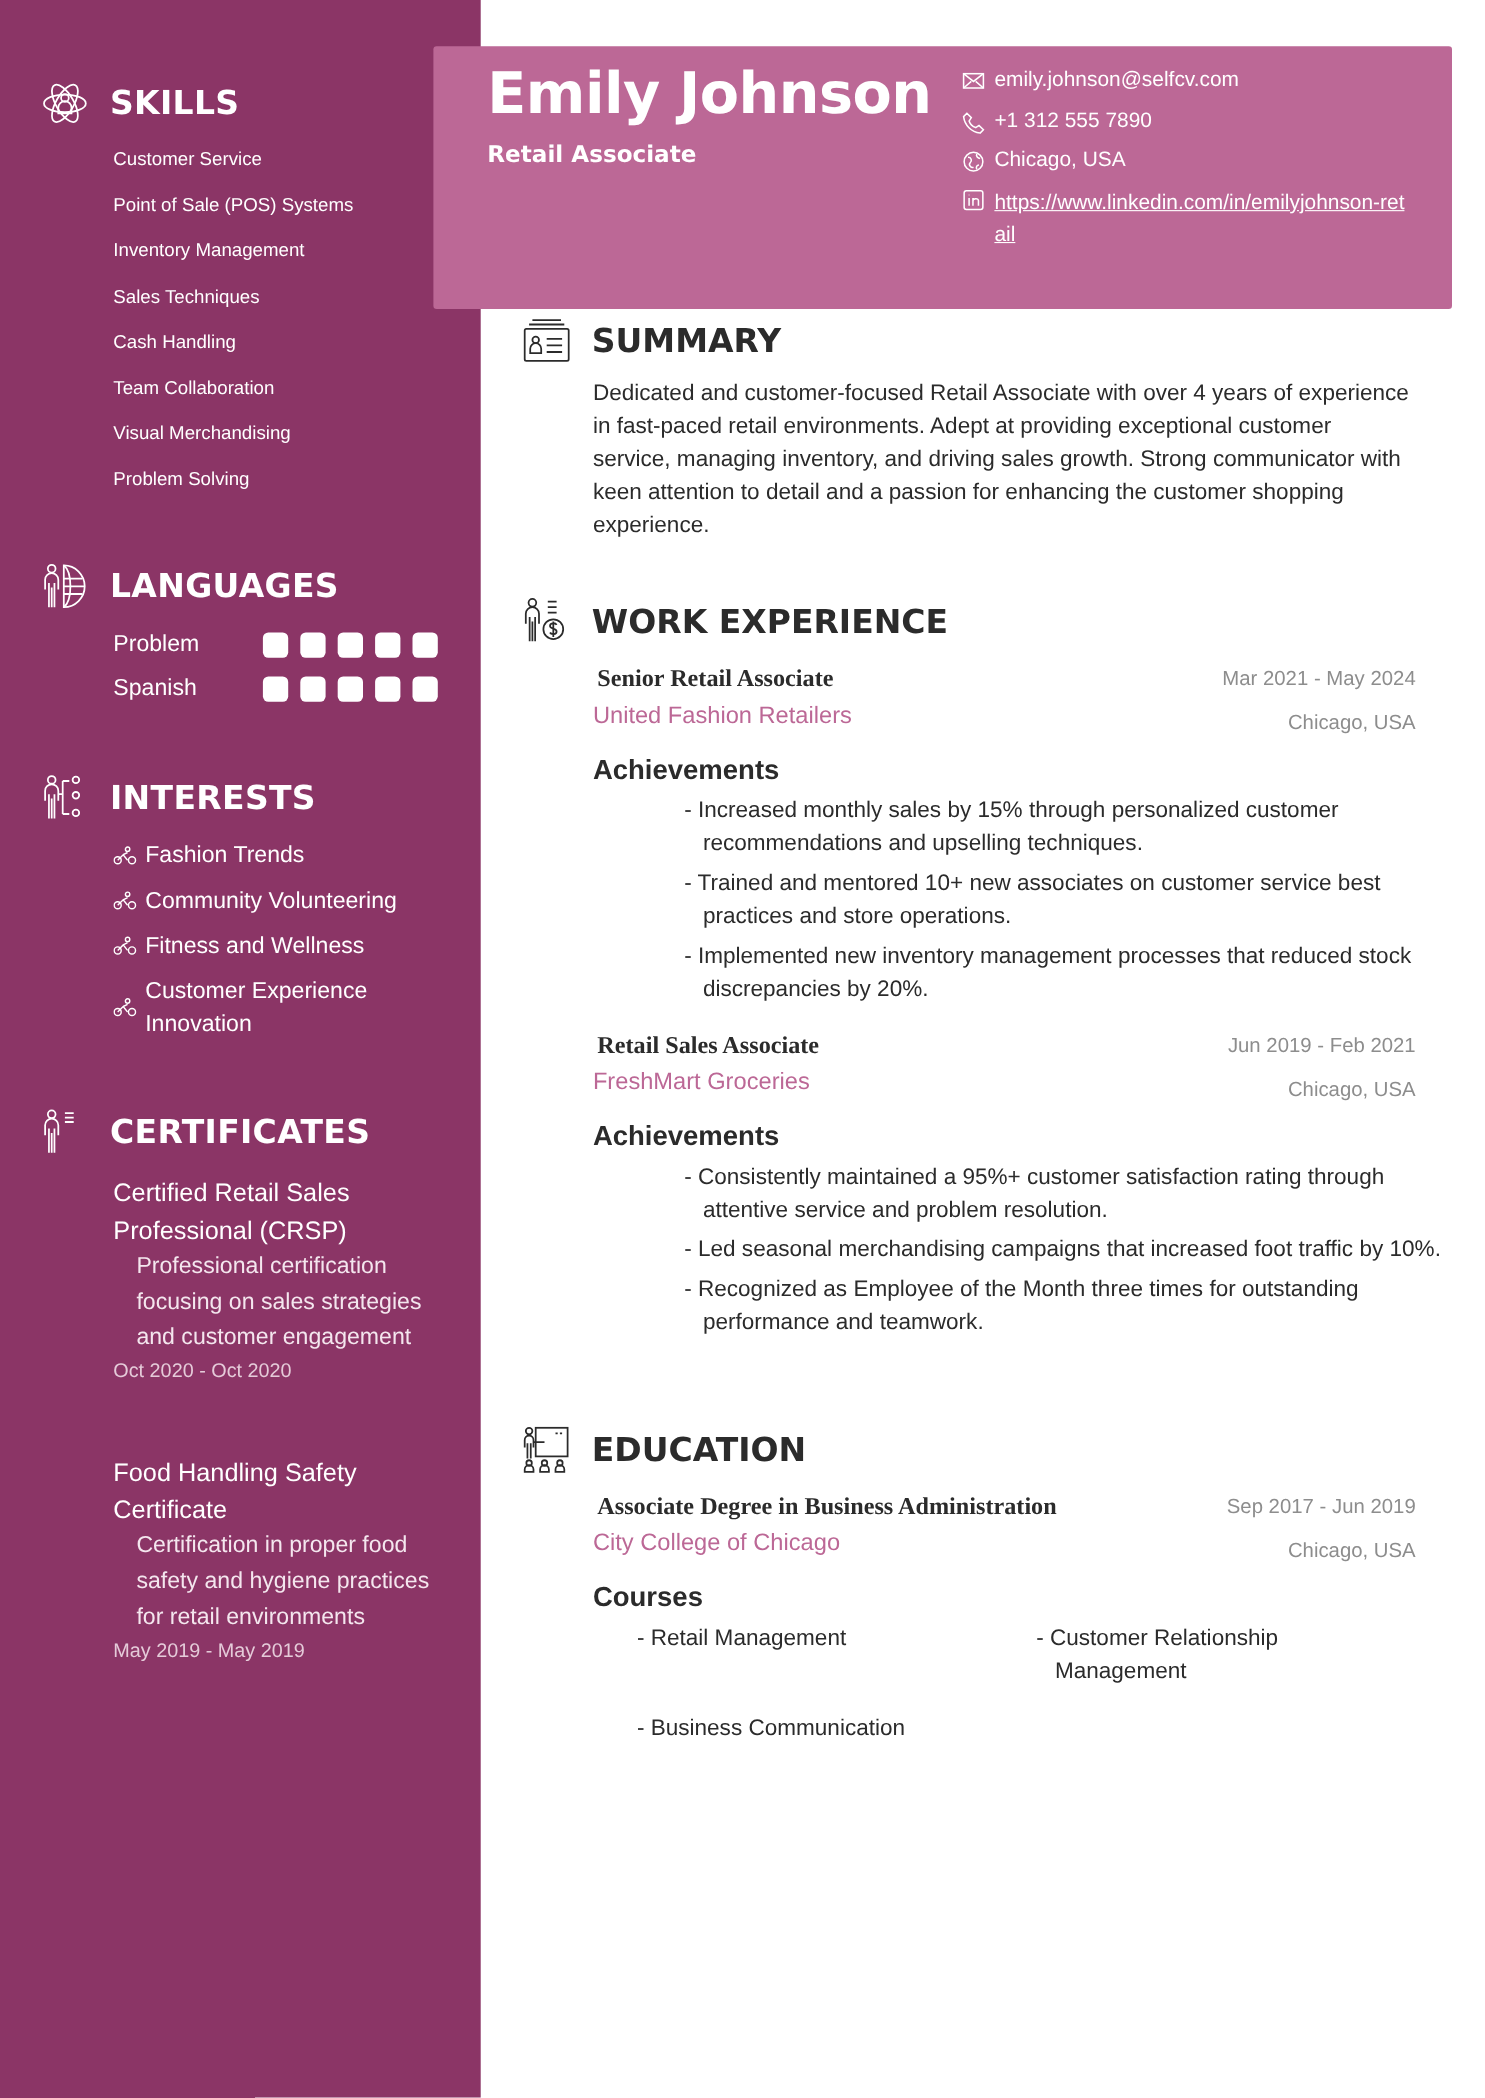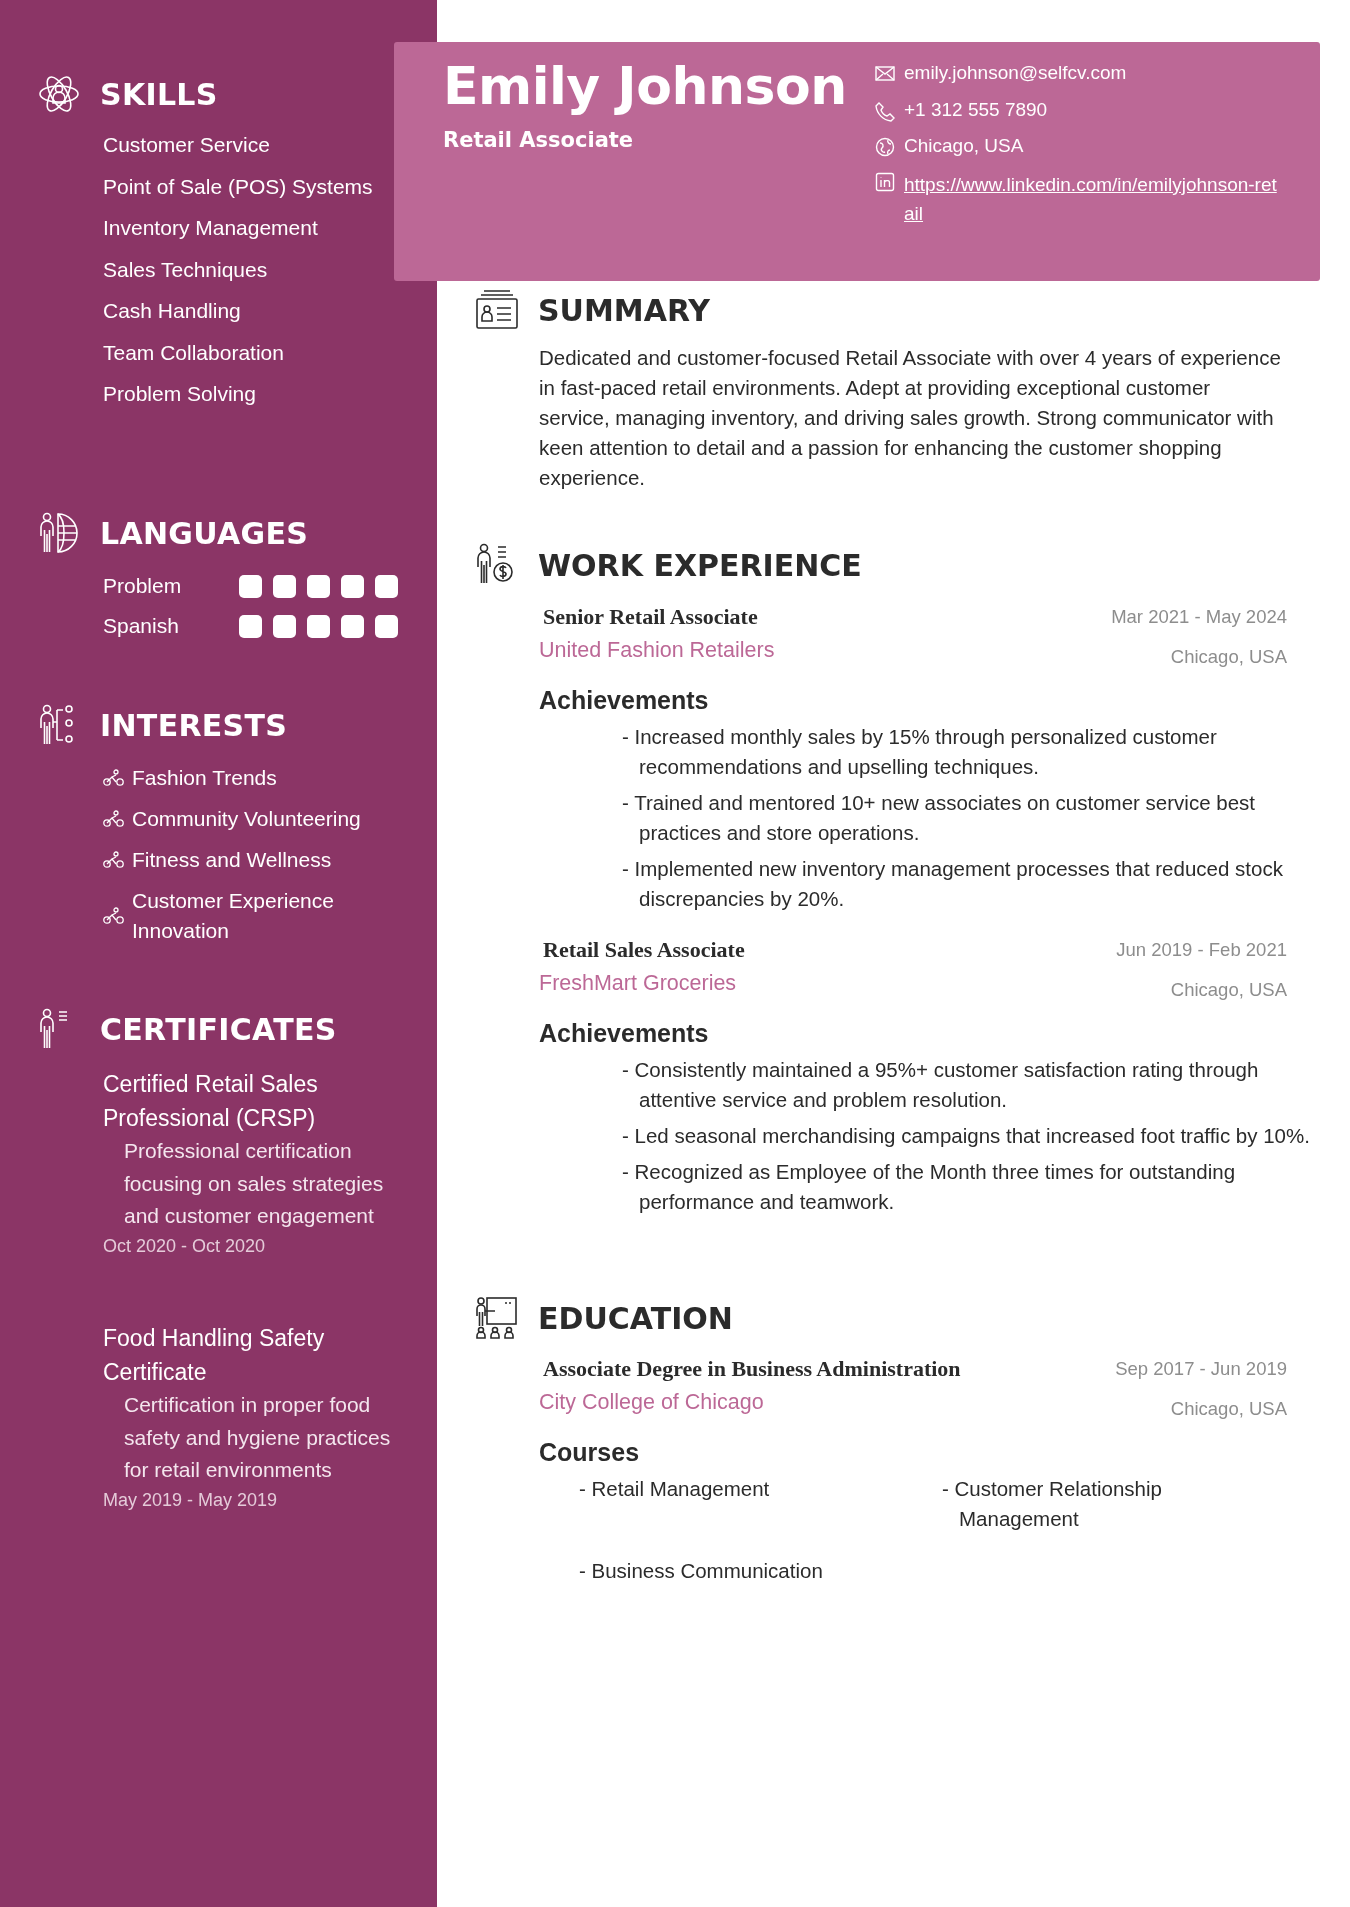--- a/index.html
+++ b/index.html
@@ -5,21 +5,21 @@
   * { box-sizing: border-box; margin: 0; padding: 0; }
   html, body { width: 1350px; height: 1907px; background: #ffffff; overflow: hidden; }
   body { position: relative; font-family: "Liberation Sans", "DejaVu Sans", sans-serif; color: #2b2b2b; }
 
   .sidebar { position: absolute; left: 0; top: 0; width: 437px; height: 1907px; background: #8b3566; color: #fff; }
   .side-head { position: absolute; left: 38px; display: flex; align-items: center; }
   .side-head .icon { width: 42px; height: 42px; display: inline-block; }
   .side-head h2 { position: absolute; left: 62px; font-family: "DejaVu Sans", sans-serif; font-weight: bold; font-size: 30px; letter-spacing: 0.3px; white-space: nowrap; color: #fff; }
 
   .skill-list { position: absolute; left: 103px; top: 0; list-style: none; }
-  .skill-list li { font-size: 21px; height: 41.5px; line-height: 28px; color: #fff; white-space: nowrap; }
+  .skill-list li { font-size: 17px; height: 41.5px; line-height: 28px; color: #fff; white-space: nowrap; }
 
   .lang-row { position: absolute; left: 103px; width: 300px; height: 30px; display: flex; align-items: center; }
   .lang-row .name { font-size: 21px; width: 136px; color: #fff; }
   .dots { display: flex; gap: 11px; }
   .dot { width: 23px; height: 23px; background: #fff; border-radius: 5px; }
 
   .interest { position: absolute; left: 103px; display: flex; align-items: center; width: 320px; }
   .interest .bike { width: 22px; height: 18px; margin-right: 7px; flex: none; }
   .interest .txt { font-size: 21px; line-height: 30px; color: #fff; }
 
@@ -68,20 +68,21 @@
     </svg>
     <h2>SKILLS</h2>
   </div>
   <ul class="skill-list" style="top:131px;">
     <li>Customer Service</li>
     <li>Point of Sale (POS) Systems</li>
     <li>Inventory Management</li>
     <li>Sales Techniques</li>
     <li>Cash Handling</li>
     <li>Team Collaboration</li>
+    <li>Visual Merchandising</li>
     <li>Problem Solving</li>
   </ul>
 
   <div class="side-head" style="top:512px;">
     <svg class="icon" viewBox="0 0 42 42" fill="none" stroke="#fff" stroke-width="1.6">
       <circle cx="9" cy="5" r="3.5"></circle>
       <path d="M3 24 v-9 a6 6 0 0 1 12 0 v9"></path>
       <path d="M6.5 18 v22 M9 22 v18 M11.5 18 v22"></path>
       <path d="M20 2 a19 19 0 0 1 0 38 z"></path>
       <path d="M20 2 c8 6 8 32 0 38"></path>

